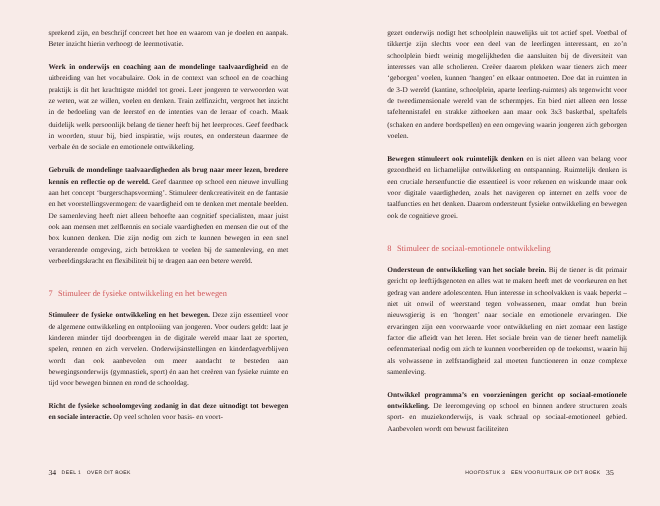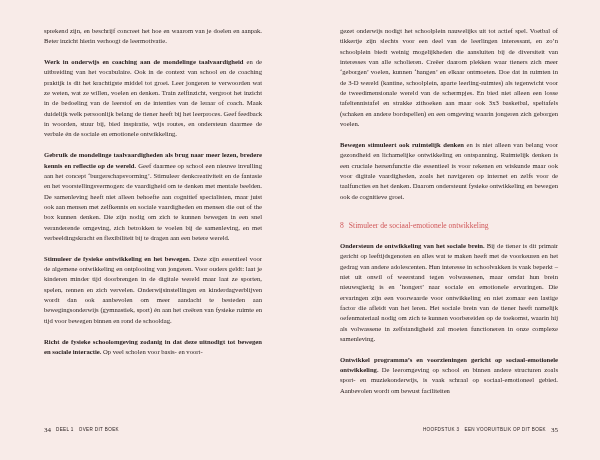--- a/index.html
+++ b/index.html
@@ -9,21 +9,21 @@
     font-family: "Liberation Serif", "DejaVu Serif", serif;
     color: #2b2222;
     position: relative;
   }
   .page {
     position: absolute;
     top: 26px;
     width: 218px;
   }
   .page.left { left: 44px; }
-  .page.right { left: 340px; width: 218px; }
+  .page.right { left: 352px; width: 218px; }
   p {
     font-size: 6.65px;
     line-height: 10.35px;
     text-align: justify;
     hyphens: auto;
     margin-bottom: 10.4px;
   }
   p b { font-weight: bold; }
   h2 {
     font-size: 7.6px;
@@ -56,20 +56,23 @@
   .footer .sep { display: inline-block; width: 5px; }
 </style>
 </head>
 <body>
 
 <div class="page left">
   <p><b></b><span>sprekend zijn, en beschrijf concreet het hoe en waarom van je doelen en aanpak. Beter inzicht hierin verhoogt de leermotivatie.</span></p>
   <p><b>Werk in onderwijs en coaching aan de mondelinge taalvaardigheid</b><span> en de uitbreiding van het vocabulaire. Ook in de context van school en de coaching praktijk is dit het krachtigste middel tot groei. Leer jongeren te verwoorden wat ze weten, wat ze willen, voelen en denken. Train zelfinzicht, vergroot het inzicht in de bedoeling van de leerstof en de intenties van de leraar of coach. Maak duidelijk welk persoonlijk belang de tiener heeft bij het leerproces. Geef feedback in woorden, stuur bij, bied inspiratie, wijs routes, en ondersteun daarmee de verbale én de sociale en emotionele ontwikkeling.</span></p>
   <p><b>Gebruik de mondelinge taalvaardigheden als brug naar meer lezen, bredere kennis en reflectie op de wereld.</b><span> Geef daarmee op school een nieuwe invulling aan het concept ‘burgerschapsvorming’. Stimuleer denkcreativiteit en de fantasie en het voorstellingsvermogen: de vaardigheid om te denken met mentale beelden. De samenleving heeft niet alleen behoefte aan cognitief specialisten, maar juist ook aan mensen met zelfkennis en sociale vaardigheden en mensen die out of the box kunnen denken. Die zijn nodig om zich te kunnen bewegen in een snel veranderende omgeving, zich betrokken te voelen bij de samenleving, en met verbeeldingskracht en flexibiliteit bij te dragen aan een betere wereld.</span></p>
 
+  <h2 style="margin-top:18px;">
+    <span class="num">7</span><span>Stimuleer de fysieke ontwikkeling en het bewegen</span>
+  </h2>
 
   <p><b>Stimuleer de fysieke ontwikkeling en het bewegen.</b><span> Deze zijn essentieel voor de algemene ontwikkeling en ontplooiing van jongeren. Voor ouders geldt: laat je kinderen minder tijd doorbrengen in de digitale wereld maar laat ze sporten, spelen, rennen en zich vervelen. Onderwijsinstellingen en kinderdagverblijven wordt dan ook aanbevolen om meer aandacht te besteden aan bewegingsonderwijs (gymnastiek, sport) én aan het creëren van fysieke ruimte en tijd voor bewegen binnen en rond de schooldag.</span></p>
   <p><b>Richt de fysieke schoolomgeving zodanig in dat deze uitnodigt tot bewegen en sociale interactie.</b><span> Op veel scholen voor basis- en voort-</span></p>
 </div>
 
 <div class="footer left">
   <span class="pnum">34</span><span class="sep"></span><span>DEEL 1</span><span class="sep"></span><span>OVER DIT BOEK</span>
 </div>
 
 <div class="page right">

